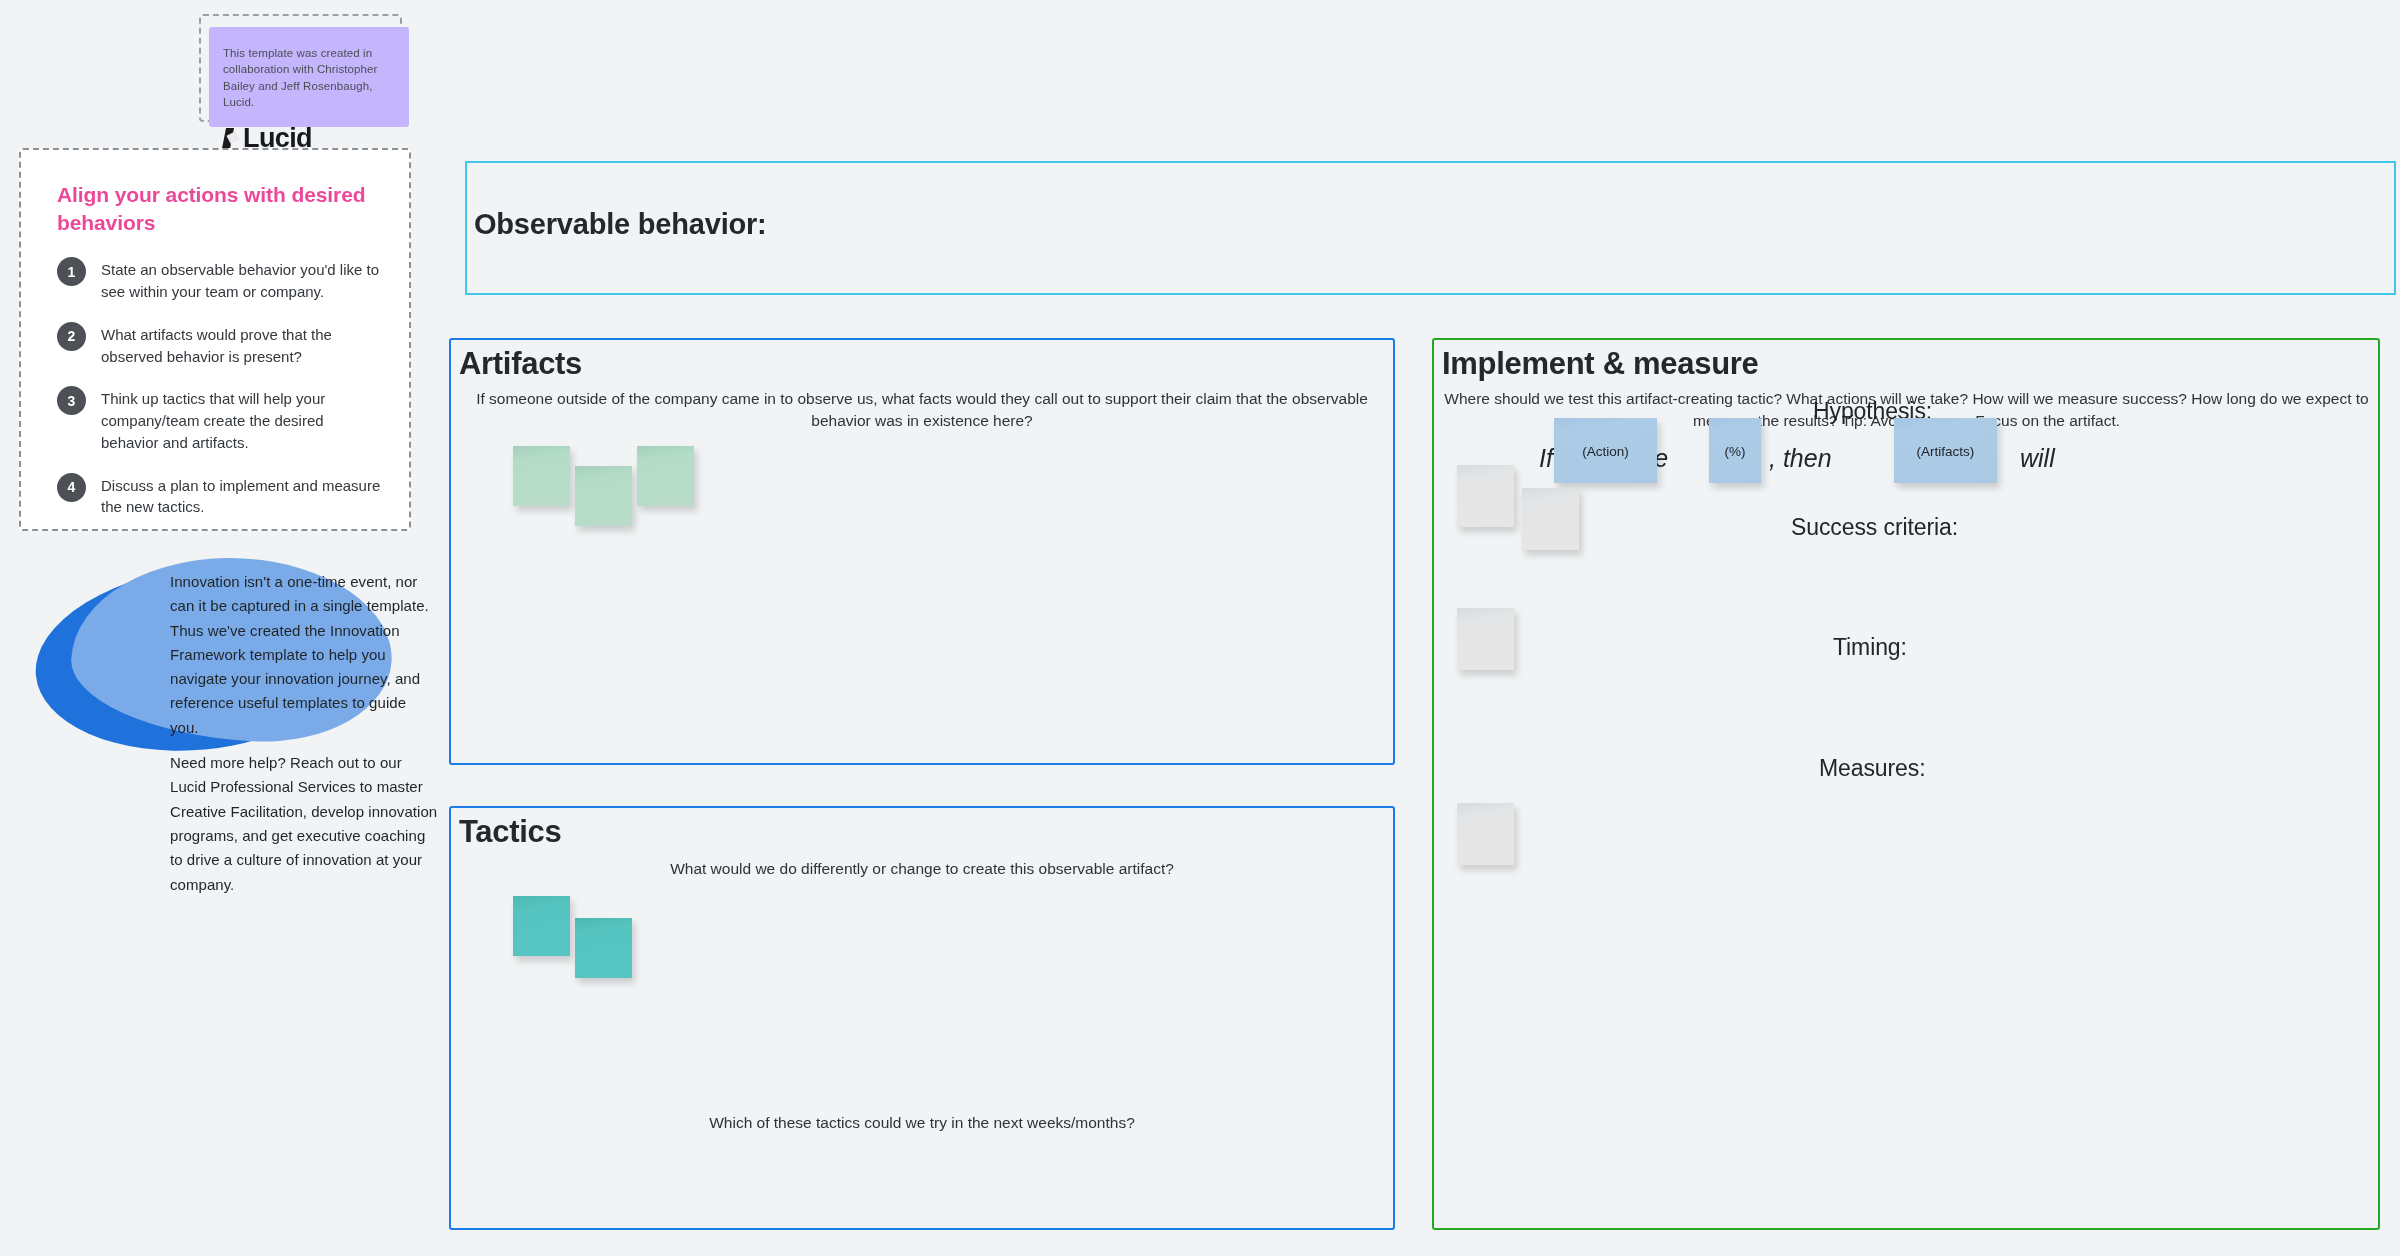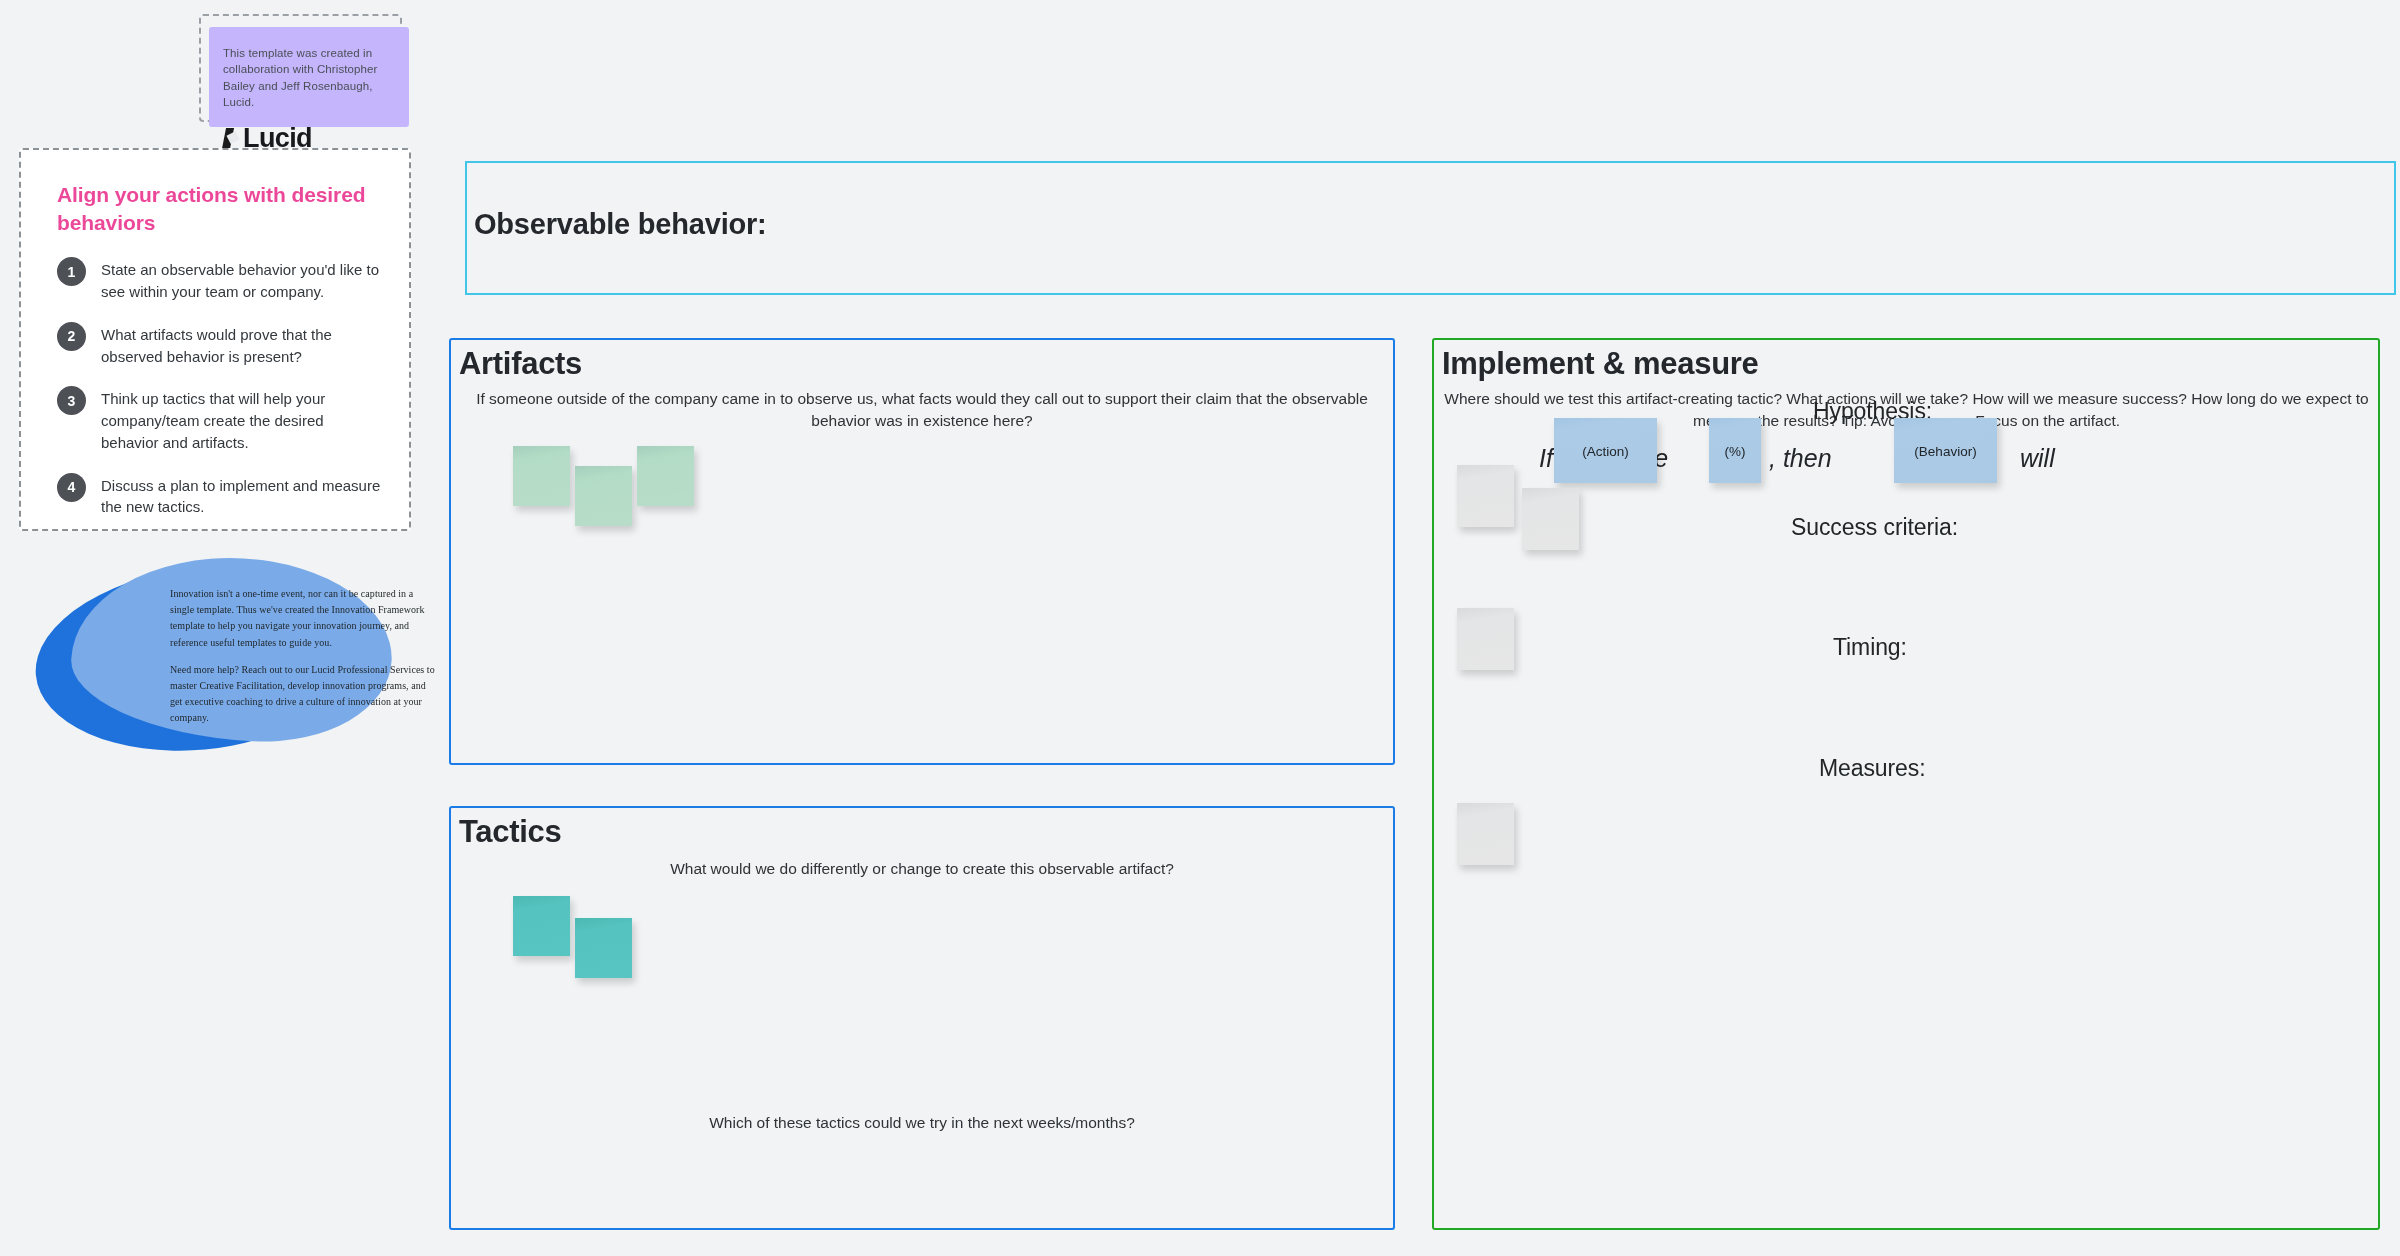--- a/index.html
+++ b/index.html
@@ -79,22 +79,22 @@
     border-radius: 64% 36% 46% 54% / 52% 60% 40% 48%;
     transform: rotate(-5deg);
   }
   #blob-front {
     position: absolute; left: 42px; top: 4px; width: 320px; height: 182px;
     background: #7aabe8;
     border-radius: 52% 48% 42% 58% / 60% 52% 48% 40%;
     transform: rotate(3deg);
   }
   #blob-text {
-    position: absolute; left: 140px; top: 32px; width: 268px;
-    font-size: 10px; line-height: 1.62; color: #1e2428; letter-spacing: .05px; font-family: Liberation Serif, serif;
+    position: absolute; left: 140px; top: 16px; width: 268px;
+    font-size: 15px; line-height: 1.62; color: #1e2428; letter-spacing: .05px;
   }
   #blob-text p + p { margin-top: 11px; }
 
   
   .panel { position: absolute; background: #f1f3f4; }
   .panel-heading {
     font-size: 31px; font-weight: 700; color: #24282c;
     letter-spacing: -.3px;
   }
   .panel-sub {
@@ -246,21 +246,21 @@
     <div class="hypo-word" style="left:473px; top:104px;">%</div>
     <div class="hypo-word" style="left:586px; top:104px;">will</div>
 
     <div class="note note-blue" style="left:120px; top:78px; width:103px; height:65px;">
       <span class="note-label">(Action)</span>
     </div>
     <div class="note note-blue" style="left:275px; top:78px; width:52px; height:65px;">
       <span class="note-label">(%)</span>
     </div>
     <div class="note note-blue" style="left:460px; top:78px; width:103px; height:65px;">
-      <span class="note-label">(Behavior)</span>
+      <span class="note-label">(Artifacts)</span>
     </div>
 
     <div class="note note-gray" style="left:23px; top:125px; width:57px; height:62px;"></div>
     <div class="note note-gray" style="left:88px; top:148px; width:57px; height:62px;"></div>
     <div class="note note-gray" style="left:23px; top:268px; width:57px; height:62px;"></div>
     <div class="note note-gray" style="left:23px; top:463px; width:57px; height:62px;"></div>
   </div>
 
 </div>
 

